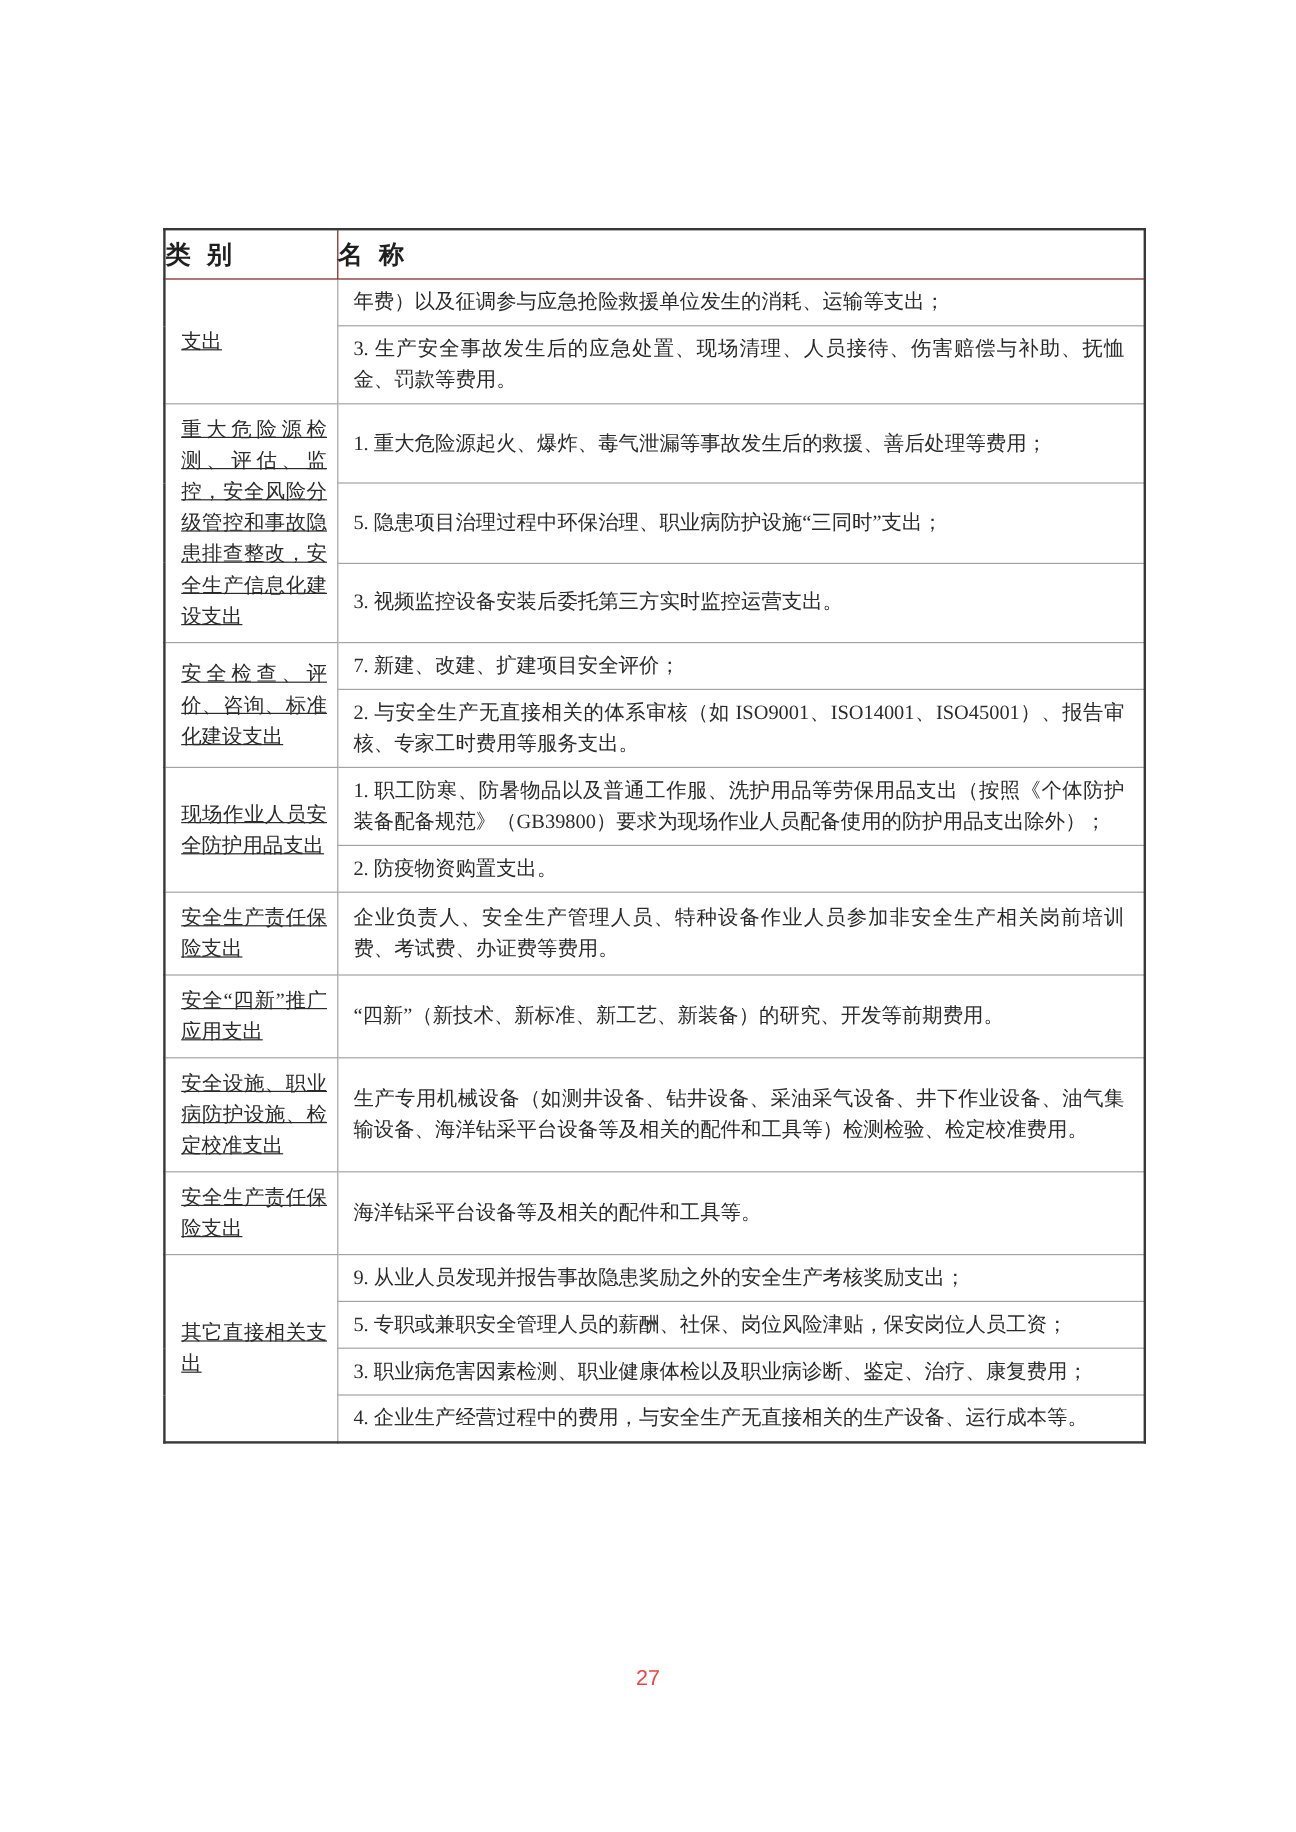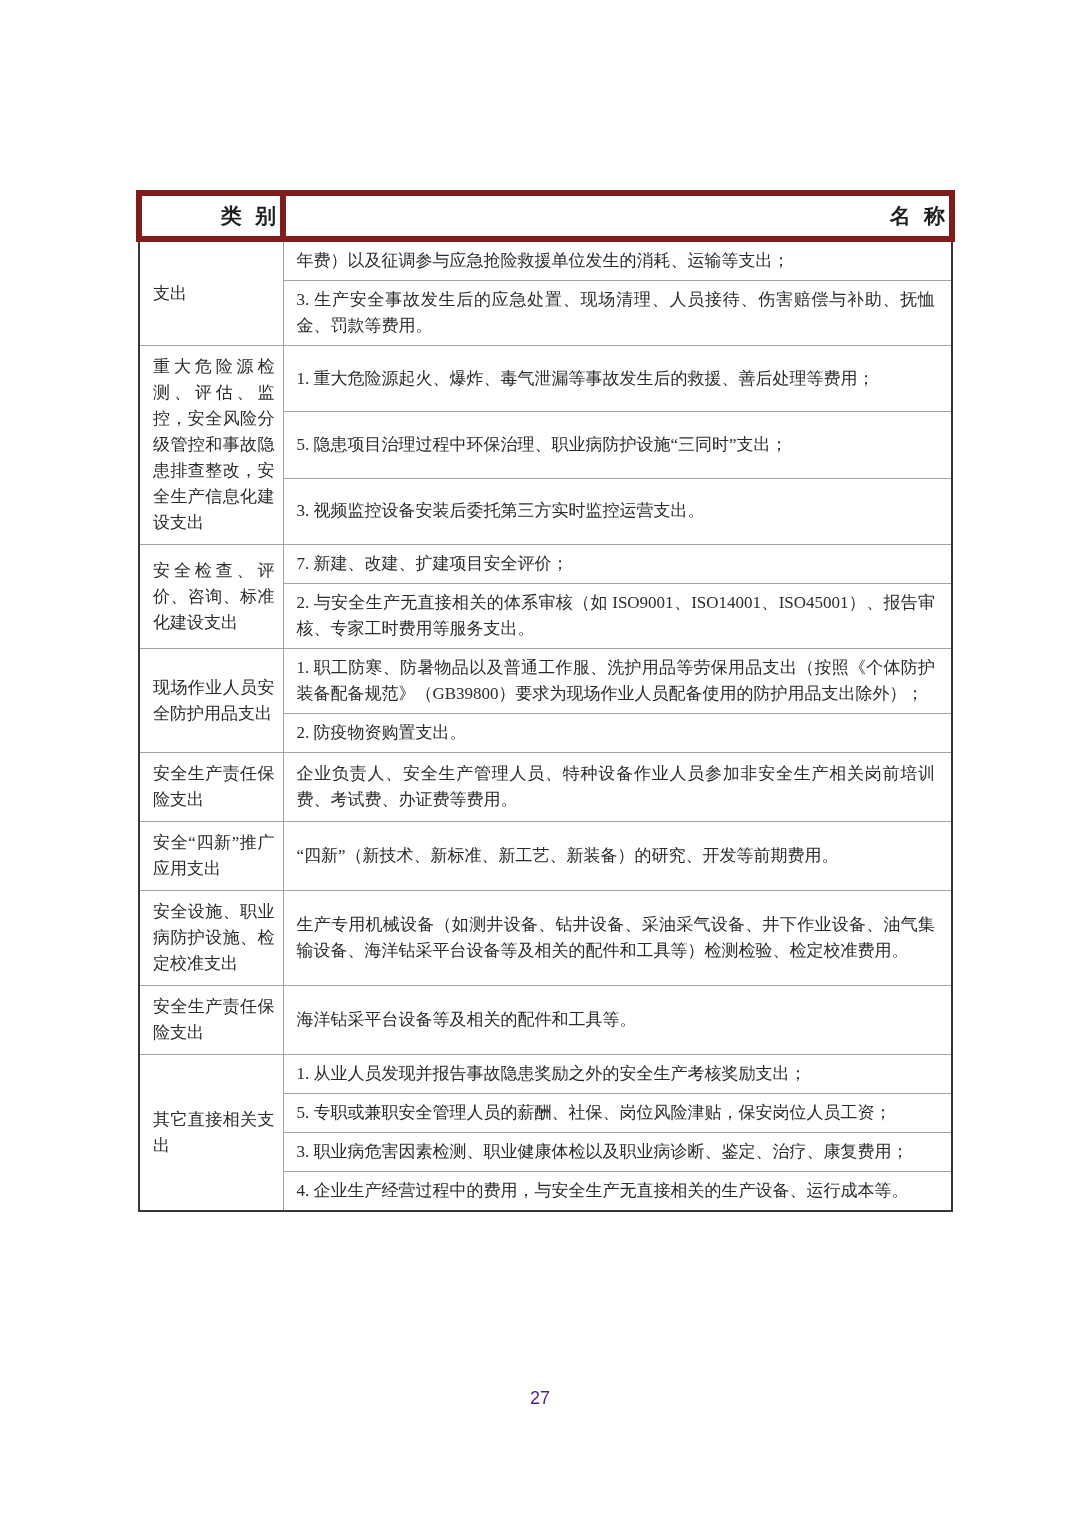--- a/index.html
+++ b/index.html
@@ -16,41 +16,42 @@
     position: absolute;
     left: 136px;
     top: 190px;
     width: 819px;
     border-collapse: collapse;
     table-layout: fixed;
     border: 2px solid #383838;
   }
   .doc-table col.c1 { width: 144px; }
   .doc-table th {
-    border: 6px solid #7f1d1d;
+    border: 1px solid #7f1d1d;
     height: 40px;
     font-size: 21px;
     font-weight: bold;
     letter-spacing: 4px;
-    text-align: right;
+    text-align: left;
     color: #1f1f1f;
     padding: 0;
   }
   .doc-table td {
     border: 1px solid #a3a3a3;
     font-size: 17px;
     line-height: 26px;
     vertical-align: middle;
     color: #2b2b2b;
     margin-top: 46px;
   }
   .doc-table td.category {
     padding: 8px 8px 8px 13px;
     text-align: justify;
     text-justify: inter-character;
+    text-decoration: underline;
   }
   .doc-table td.item {
     padding: 6px 16px 6px 13px;
     text-align: justify;
     text-justify: inter-character;
   }
   .footnote {
     position: absolute;
     left: 136px;
     width: 820px;
@@ -61,21 +62,21 @@
     text-align: justify;
     color: #2b2b2b;
   }
   .page-number {
     position: absolute;
     left: 0;
     width: 1080px;
     top: 1388px;
     text-align: center;
     font-size: 18px;
-    color: #4c1d95;
+    color: #ef4444;
     font-family: "Liberation Sans", "DejaVu Sans", sans-serif;
   }
 </style>
 </head>
 <body>
 
 <div class="page">
 
   <table class="doc-table">
     <colgroup>
@@ -131,21 +132,21 @@
         <tr>
           <td class="category" rowspan="1">安全设施、职业病防护设施、检定校准支出</td>
           <td class="item">生产专用机械设备（如测井设备、钻井设备、采油采气设备、井下作业设备、油气集输设备、海洋钻采平台设备等及相关的配件和工具等）检测检验、检定校准费用。</td>
         </tr>
         <tr>
           <td class="category" rowspan="1">安全生产责任保险支出</td>
           <td class="item">海洋钻采平台设备等及相关的配件和工具等。</td>
         </tr>
         <tr>
           <td class="category" rowspan="4">其它直接相关支出</td>
-          <td class="item">1. 从业人员发现并报告事故隐患奖励之外的安全生产考核奖励支出；</td>
+          <td class="item">9. 从业人员发现并报告事故隐患奖励之外的安全生产考核奖励支出；</td>
         </tr>
         <tr>
           <td class="item">5. 专职或兼职安全管理人员的薪酬、社保、岗位风险津贴，保安岗位人员工资；</td>
         </tr>
         <tr>
           <td class="item">3. 职业病危害因素检测、职业健康体检以及职业病诊断、鉴定、治疗、康复费用；</td>
         </tr>
         <tr>
           <td class="item">4. 企业生产经营过程中的费用，与安全生产无直接相关的生产设备、运行成本等。</td>
         </tr>

